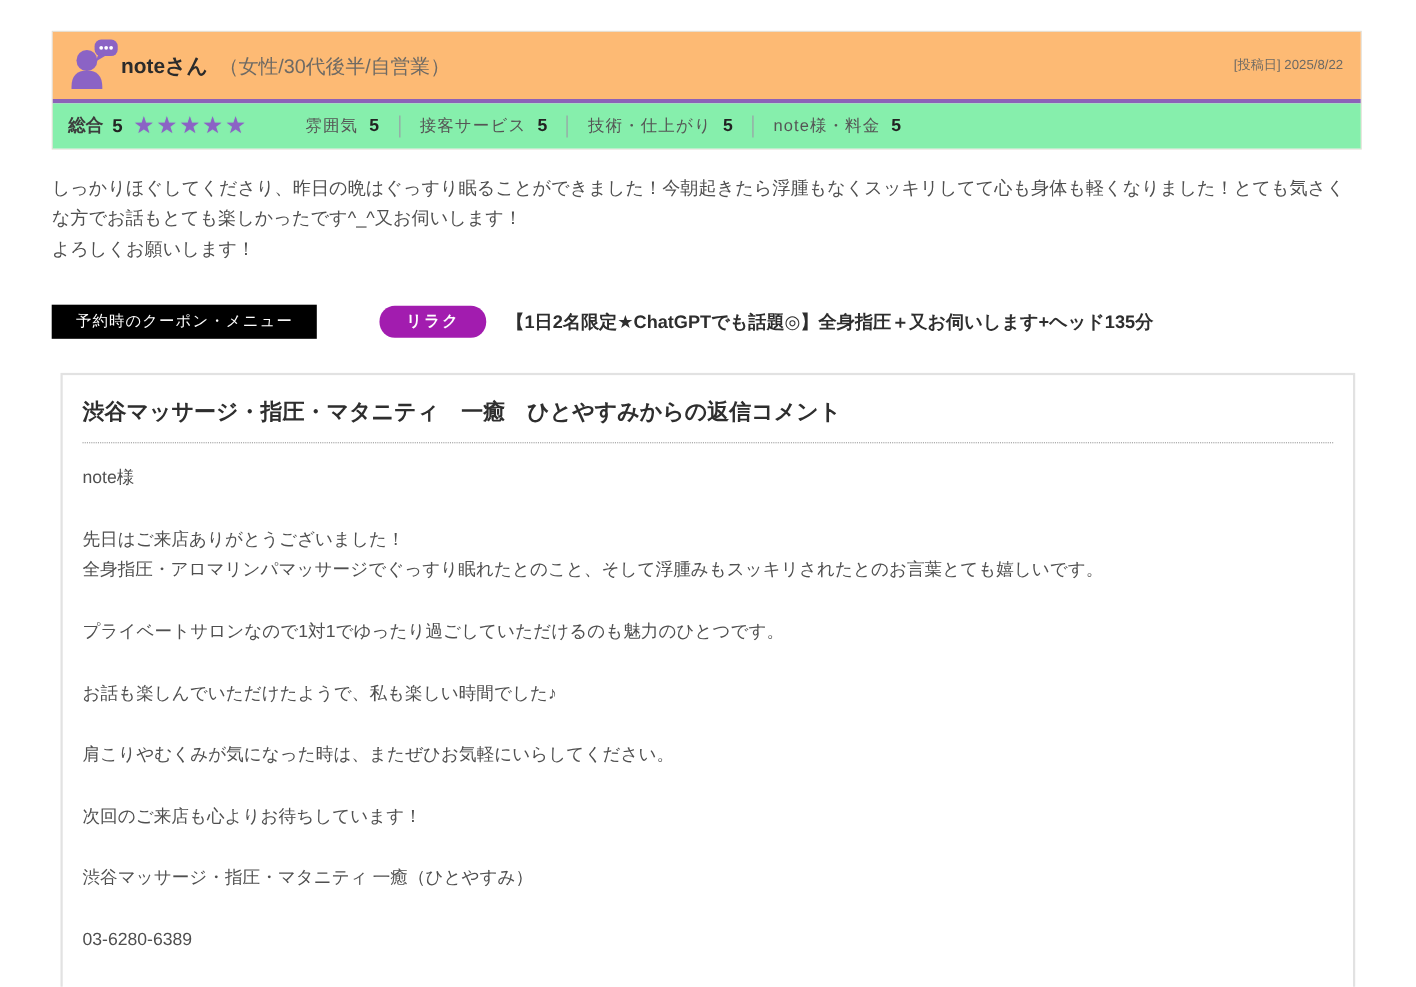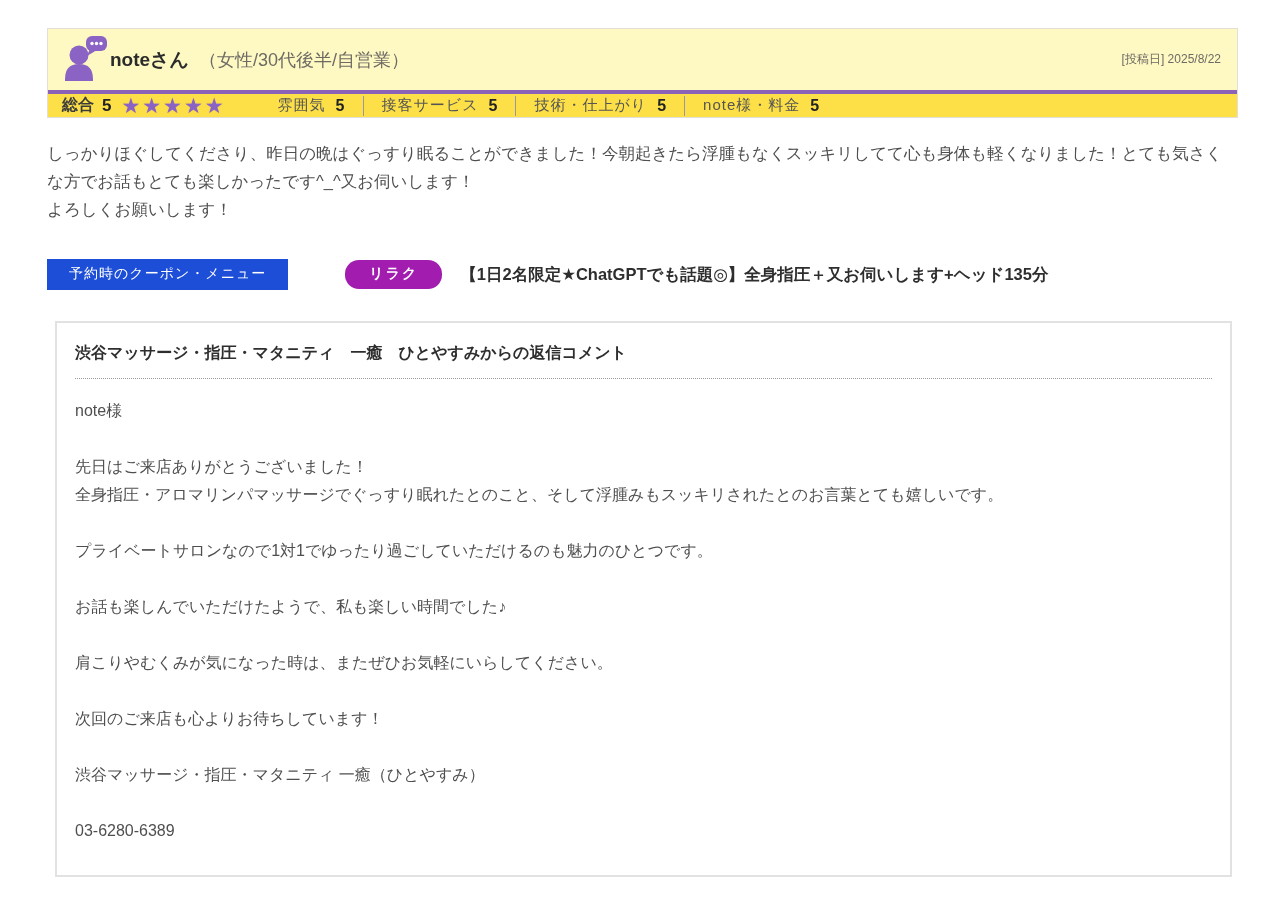--- a/index.html
+++ b/index.html
@@ -14,21 +14,21 @@
   .page {
     width: 1191px;
     margin: 28px 49px 0 47px;
   }
 
   
   .review-card {
     border: 1px solid #e3dfd6;
   }
   .review-header {
-    background: #fef9c3;
+    background: #fdba74;
     height: 61px;
     display: flex;
     align-items: center;
     padding: 0 16px 0 12px;
   }
   .avatar-wrap {
     position: relative;
     width: 48px;
     height: 50px;
     flex: 0 0 auto;
@@ -49,22 +49,22 @@
     font-size: 12px;
     color: #6e6a64;
   }
   .purple-divider {
     height: 4px;
     background: #8c62b8;
   }
 
   
   .ratings-bar {
-    background: #fde047;
-    height: 23px;
+    background: #86efac;
+    height: 41px;
     display: flex;
     align-items: center;
     padding: 0 14px;
     font-size: 15px;
   }
   .overall-label {
     font-size: 16px;
     font-weight: bold;
     color: #3c3c3c;
   }
@@ -113,21 +113,21 @@
     white-space: pre-line;
   }
 
   
   .coupon-row {
     margin-top: 36px;
     display: flex;
     align-items: center;
   }
   .coupon-label {
-    background: #1d4ed8;
+    background: #000000;
     color: #ffffff;
     font-size: 14px;
     padding: 6px 22px 7px;
     letter-spacing: 1px;
   }
   .coupon-category {
     background: #a21caf;
     color: #ffffff;
     font-size: 14px;
     font-weight: bold;
@@ -145,21 +145,21 @@
 
   
   .reply-box {
     margin-top: 31px;
     border: 2px solid #e2e2e2;
     padding: 14px 18px 30px;
     width: 1177px;
     margin-left: 8px;
   }
   .reply-title {
-    font-size: 16px;
+    font-size: 20px;
     font-weight: bold;
     color: #2e2e2e;
     padding: 6px 0 14px;
     border-bottom: 1px dotted #9a9a9a;
   }
   .reply-body {
     margin-top: 18px;
     font-size: 16px;
     color: #4f4f4f;
     line-height: 28px;

